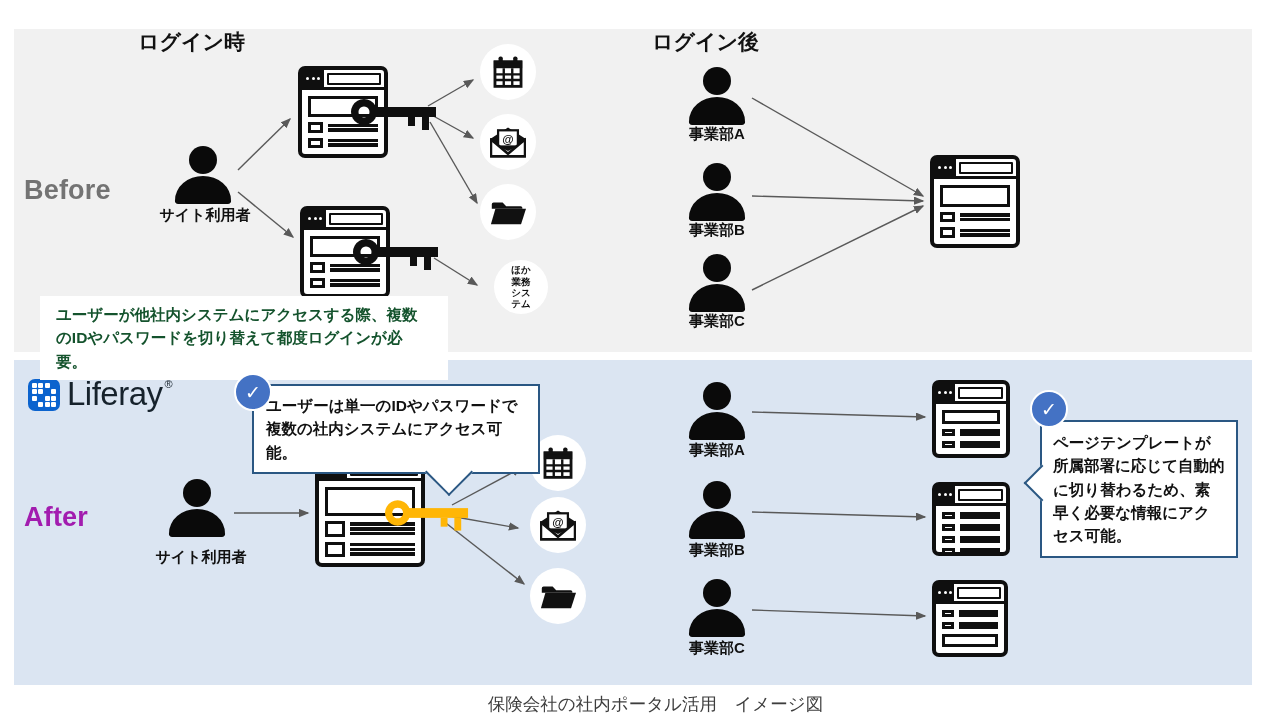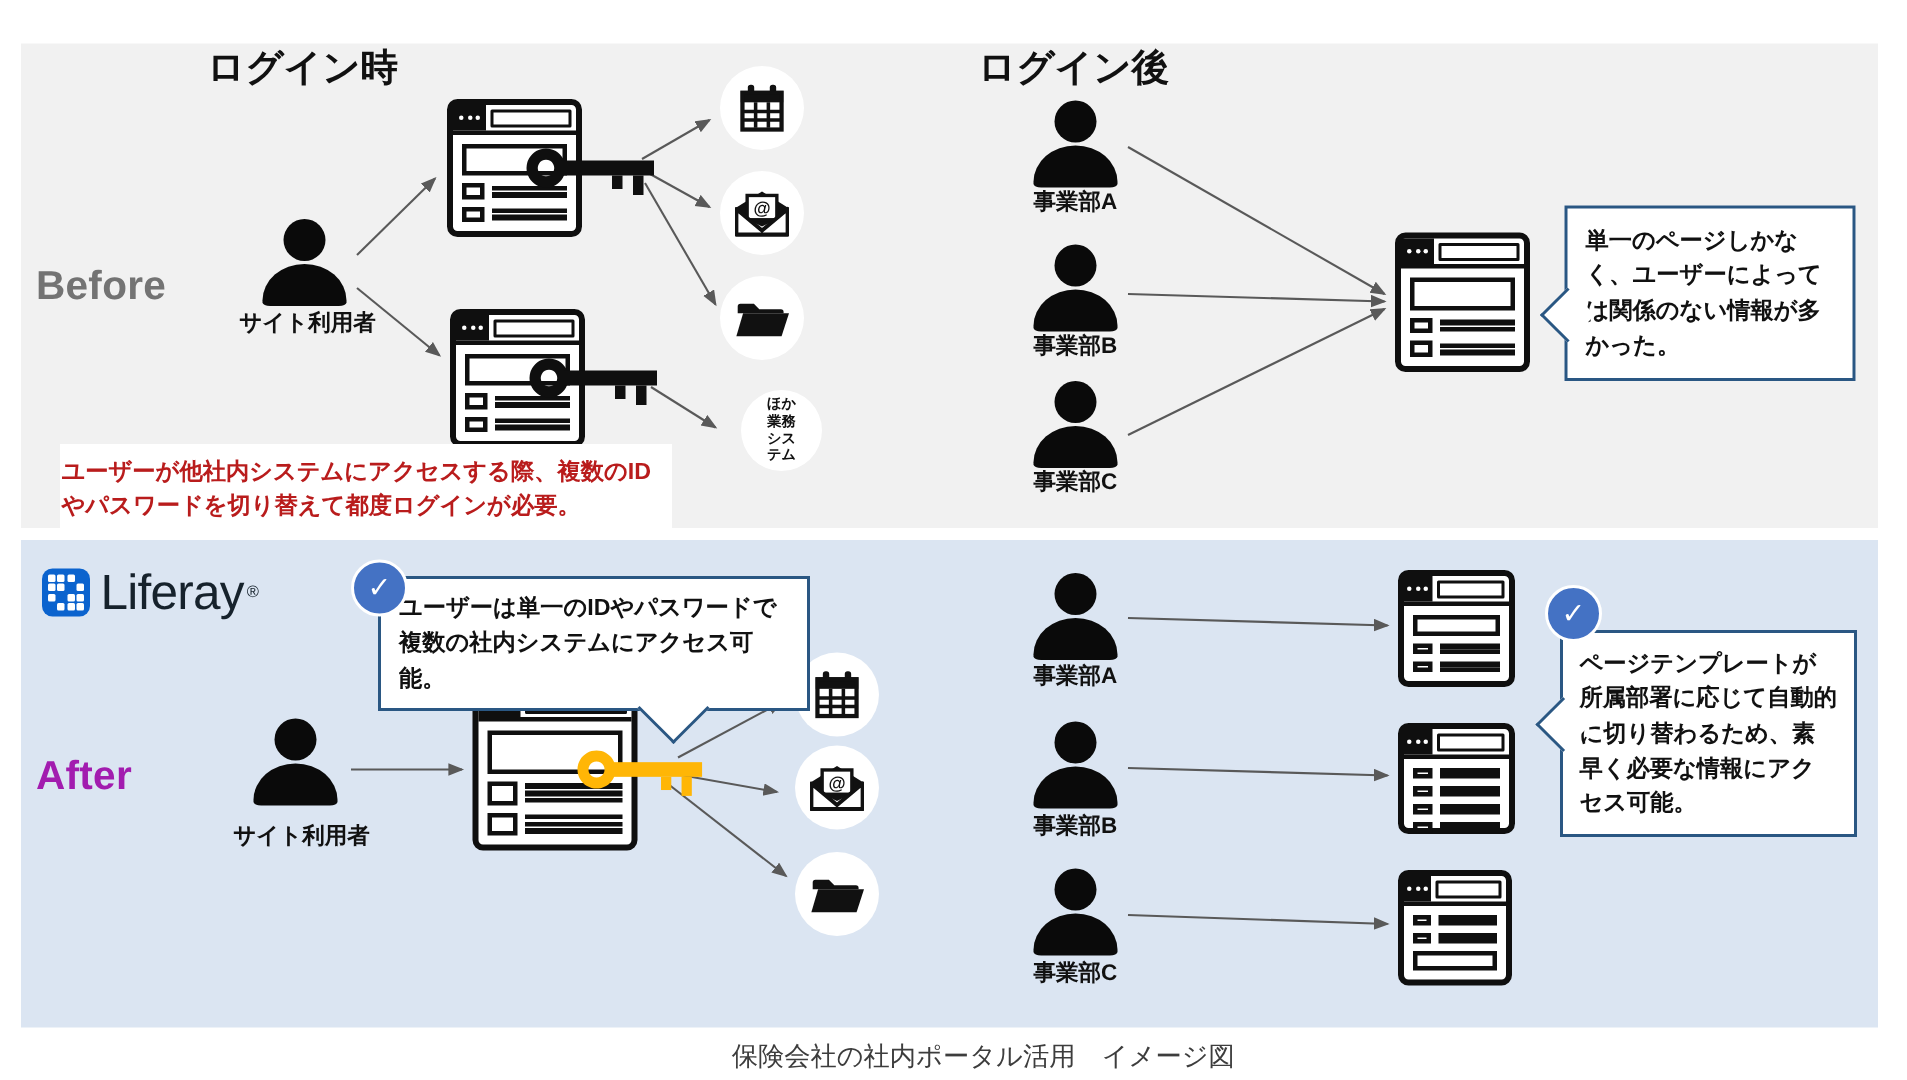--- a/index.html
+++ b/index.html
@@ -1,21 +1,21 @@
 <!DOCTYPE html>
 <html><head>
 <meta charset="utf-8">
 <style>
   html,body{margin:0;padding:0;background:#fff;}
   #canvas{position:relative;width:1271px;height:720px;background:#fff;overflow:hidden;
           font-family:"Liberation Sans","DejaVu Sans",sans-serif;color:#111;}
   .panel{position:absolute;left:14px;width:1238px;}
   #panel-before{top:29px;height:323px;background:#F1F1F1;}
   #panel-after{top:360px;height:325px;background:#DBE5F2;}
-  .heading{position:absolute;font-size:25px;font-weight:700;color:#111;z-index:3;}
+  .heading{position:absolute;font-size:21px;font-weight:700;color:#111;z-index:3;}
   .phase{position:absolute;font-size:27px;font-weight:700;z-index:3;letter-spacing:.2px;}
   #before-label{color:#737373;}
   #after-label{color:#a21caf;}
 
   
   .person{position:absolute;width:56px;z-index:3;}
   .person .head{width:28px;height:28px;border-radius:50%;background:#0a0a0a;margin:0 auto 2px;}
   .person .body{width:56px;height:28px;background:#0a0a0a;border-radius:55% 55% 10% 10%/95% 95% 10% 10%;}
   .plabel{position:absolute;font-size:15px;font-weight:700;text-align:center;z-index:3;color:#111;}
 
@@ -35,33 +35,33 @@
 
   
   .circle{position:absolute;width:56px;height:56px;background:#fff;border-radius:50%;
           display:flex;align-items:center;justify-content:center;z-index:3;}
   .circle.small{width:54px;height:54px;font-size:9.5px;font-weight:700;line-height:1.2;
           text-align:center;white-space:pre-line;}
   .keysvg{position:absolute;z-index:4;}
 
   
   .note{position:absolute;background:#fff;font-size:15.5px;font-weight:700;line-height:1.5;
-        padding:7px 1px;box-sizing:border-box;z-index:4;color:#b91c1c;}
+        padding:7px 16px;box-sizing:border-box;z-index:4;color:#14532d;}
   .bubble{position:absolute;background:#fff;border:2px solid #2A5783;font-size:15.5px;font-weight:700;
           line-height:1.5;padding:10px 12px;box-sizing:border-box;z-index:5;color:#111;}
   .tail{position:absolute;background:#fff;}
   .tail-left{width:24px;height:24px;border-left:2px solid #2A5783;border-bottom:2px solid #2A5783;
              transform:rotate(45deg);left:-13px;}
   .tail-down{width:32px;height:32px;border-left:2px solid #2A5783;border-bottom:2px solid #2A5783;
              transform:rotate(-45deg);bottom:-17px;}
   .badge{position:absolute;width:34px;height:34px;border-radius:50%;background:#4472C4;border:2px solid #fff;
          color:#fff;display:flex;align-items:center;justify-content:center;font-size:19px;font-weight:700;z-index:7;}
 
   
-  #brand{position:absolute;left:28px;top:377px;display:flex;align-items:center;z-index:3;}
+  #brand{position:absolute;left:28px;top:377px;display:flex;align-items:flex-start;z-index:3;}
   #brand-mark{width:32px;height:32px;background:#0B63CE;border-radius:7px;padding:4px;box-sizing:border-box;
               display:grid;grid-template-columns:repeat(4,1fr);grid-template-rows:repeat(4,1fr);gap:1.5px;margin-top:2px;}
   #brand-mark i{background:transparent;}
   #brand-mark i.on{background:#fff;border-radius:1px;}
   #brand-word{font-size:33px;font-weight:500;color:#16222C;margin-left:7px;line-height:1.0;letter-spacing:-0.5px;}
   #brand-reg{font-size:11px;color:#16222C;margin-left:2px;margin-top:1px;}
 
   #caption{position:absolute;left:0;right:0;top:692px;text-align:center;font-size:17.5px;color:#3d3d3d;
            text-indent:40px;z-index:3;}
   #arrows{position:absolute;left:0;top:0;z-index:2;}
@@ -244,24 +244,20 @@
         </div>
         <div class="b-row">
           <div class="b-chip"></div>
           <div class="b-lines">
             <i></i>
             <i></i>
           </div>
         </div>
       </div>
     </div>
-  <div class="bubble" style="left:1043px;top:137px;width:194px;">
-    <span class="tail tail-left" style="top:58px;"></span>
-    <span>単一のページしかなく、ユーザーによっては関係のない情報が多かった。</span>
-  </div>
 
   <div id="brand">
     <div id="brand-mark">
       <i class="on"></i>
         <i class="on"></i>
         <i class="on"></i>
         <i></i>
       <i class="on"></i>
         <i class="on"></i>
         <i></i>

